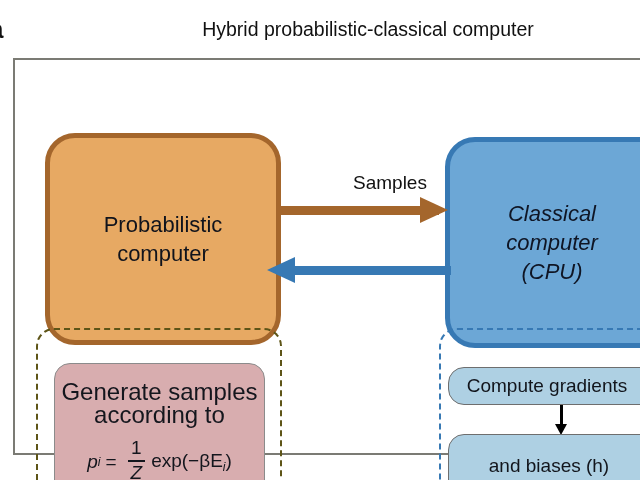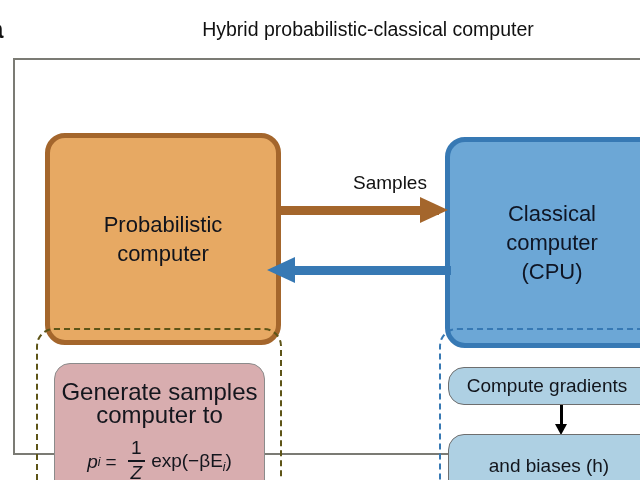--- a/index.html
+++ b/index.html
@@ -51,21 +51,21 @@
     height: 397px;
     box-sizing: border-box;
     border: 2px solid #7b7b74;
     background: #ffffff;
   }
 
   
   .big-box {
     position: absolute;
     box-sizing: border-box;
-    border-radius: 20px;
+    border-radius: 30px;
     display: flex;
     align-items: center;
     justify-content: center;
     text-align: center;
   }
   #pc-box {
     left: 30px;
     top: 73px;
     width: 236px;
     height: 212px;
@@ -79,21 +79,21 @@
     left: 430px;
     top: 77px;
     width: 250px;           
     height: 211px;
     background: #6ca7d6;
     border: 5px solid #3779b4;
     font-size: 22px;
     line-height: 29px;
     color: #0f1524;
   }
-  #cpu-box .box-label { transform: translateX(-18px); }
+  #cpu-box .box-label { transform: translateX(-18px); font-style: italic; }
 
   
   .arrow-shaft {
     position: absolute;
   }
   #samples-shaft {
     left: 262px;
     top: 146px;
     width: 162px;
     height: 9px;
@@ -290,21 +290,21 @@
   <div class="arrow-label" id="samples-label">Samples</div>
 
   <div class="arrow-shaft" id="weights-shaft"></div>
   <div id="weights-head"></div>
 
   <div class="dashed-group" id="pc-group"></div>
 
   <div class="sub-box" id="pc-task-box">
     <div id="pc-task-text">
       <span class="box-label">Generate samples</span>
-      <span class="box-label">computer to</span>
+      <span class="box-label">according to</span>
     </div>
     <div id="pc-task-formula">
       <span class="var">p</span>
         <span class="sub">i</span>
       <span style="margin:0 5px 0 5px">=</span>
       <span class="frac">
         <span class="num">1</span>
         <span class="bar"></span>
         <span class="den">Z</span>
       </span>

